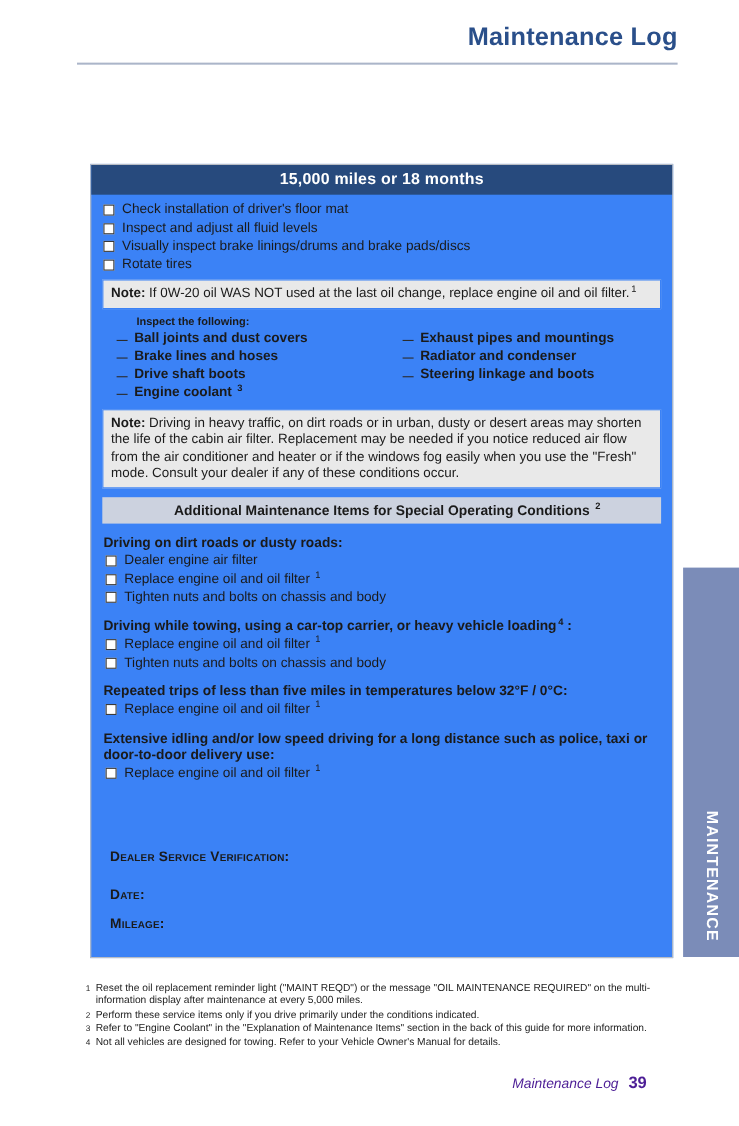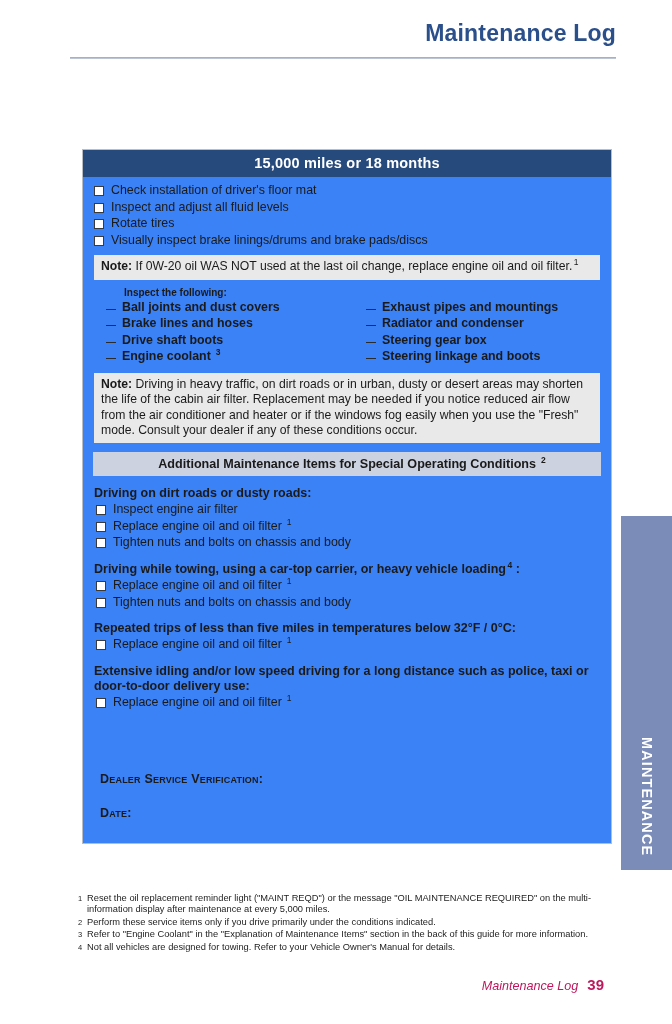--- a/index.html
+++ b/index.html
@@ -199,25 +199,25 @@
     flex: 0 0 auto;
     width: 9px;
     font-size: 7.5px;
     vertical-align: super;
     padding-top: 0px;
   }
 
   
   .page-footer {
     position: absolute;
-    right: 68px;
+    right: 84px;
     top: 976px;
     font-size: 12.6px;
     font-style: italic;
-    color: #be185d;
+    color: #4c1d95;
   }
   .page-footer .pnum {
     font-style: normal;
     font-weight: bold;
     font-size: 15px;
     padding-left: 9px;
   }
 </style>
 </head>
 <body>
@@ -239,25 +239,25 @@
         <li>
           <span class="cbox"></span>
           <span>Check installation of driver's floor mat</span>
         </li>
         <li>
           <span class="cbox"></span>
           <span>Inspect and adjust all fluid levels</span>
         </li>
         <li>
           <span class="cbox"></span>
-          <span>Rotate tires</span>
+          <span>Visually inspect brake linings/drums and brake pads/discs</span>
         </li>
         <li>
           <span class="cbox"></span>
-          <span>Visually inspect brake linings/drums and brake pads/discs</span>
+          <span>Rotate tires</span>
         </li>
       </ul>
 
     <div class="note-box">
       <b>Note:</b><span> If 0W-20 oil WAS NOT used at the last oil change, replace engine oil and oil filter.</span><sup class="fn">1</sup>
     </div>
 
     <div class="subhead">Inspect the following:</div>
 
     <div class="two-col">
@@ -283,24 +283,20 @@
       </div>
       <div class="col">
         <ul class="check-list" id="inspect-right">
             <li>
               <span class="dash"></span>
               <span>Exhaust pipes and mountings</span>
             </li>
             <li>
               <span class="dash"></span>
               <span>Radiator and condenser</span>
-            </li>
-            <li>
-              <span class="dash"></span>
-              <span>Steering gear box</span>
             </li>
             <li>
               <span class="dash"></span>
               <span>Steering linkage and boots</span>
             </li>
           </ul>
       </div>
     </div>
 
     <div class="note-box">
@@ -310,21 +306,21 @@
     <div class="gray-banner">
       <span>Additional Maintenance Items for Special Operating Conditions </span><sup class="fn">2</sup>
     </div>
 
     <div id="cond-groups">
         <div class="cond-group">
           <div class="cond-title">Driving on dirt roads or dusty roads:</div>
           <ul class="check-list">
             <li>
               <span class="cbox"></span>
-              <span>Inspect engine air filter</span>
+              <span>Dealer engine air filter</span>
             </li>
             <li>
               <span class="cbox"></span>
               <span>Replace engine oil and oil filter <sup class="fn">1</sup></span>
             </li>
             <li>
               <span class="cbox"></span>
               <span>Tighten nuts and bolts on chassis and body</span>
             </li>
           </ul>
@@ -358,20 +354,21 @@
               <span class="cbox"></span>
               <span>Replace engine oil and oil filter <sup class="fn">1</sup></span>
             </li>
           </ul>
         </div>
       </div>
 
     <div class="dealer-block">
       <div class="line smallcaps">Dealer Service Verification:</div>
       <div class="line smallcaps">Date:</div>
+      <div class="line smallcaps">Mileage:</div>
     </div>
 
   </div>
 </div>
 
 <div class="footnotes" id="footnotes">
     <div class="fnrow">
       <div class="fnum">1</div>
       <div>Reset the oil replacement reminder light ("MAINT REQD") or the message "OIL MAINTENANCE REQUIRED" on the multi-information display after maintenance at every 5,000 miles.</div>
     </div>

